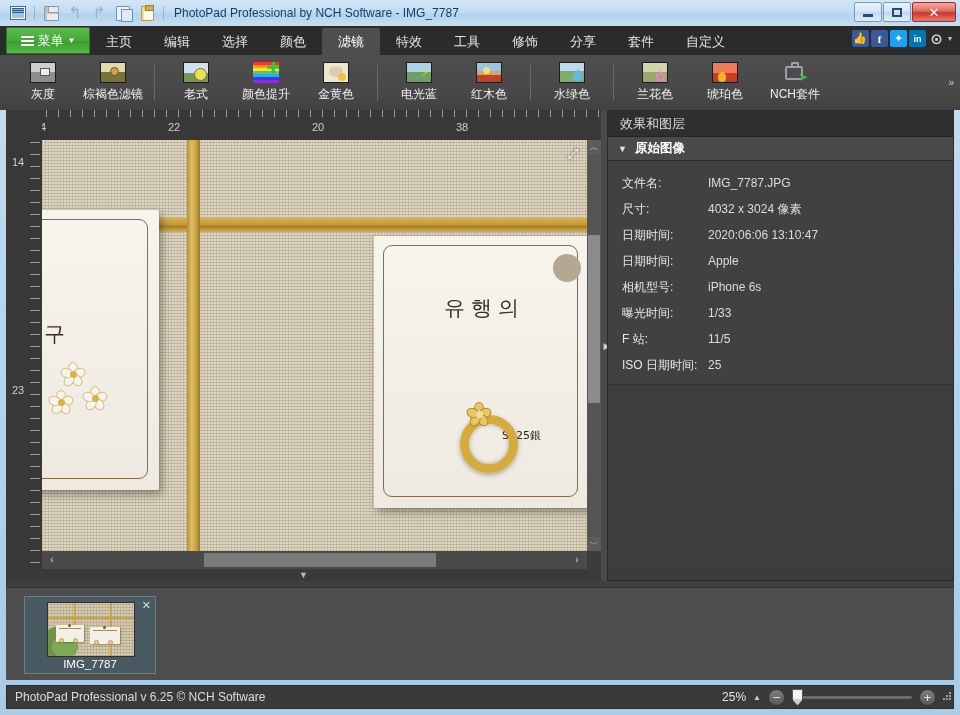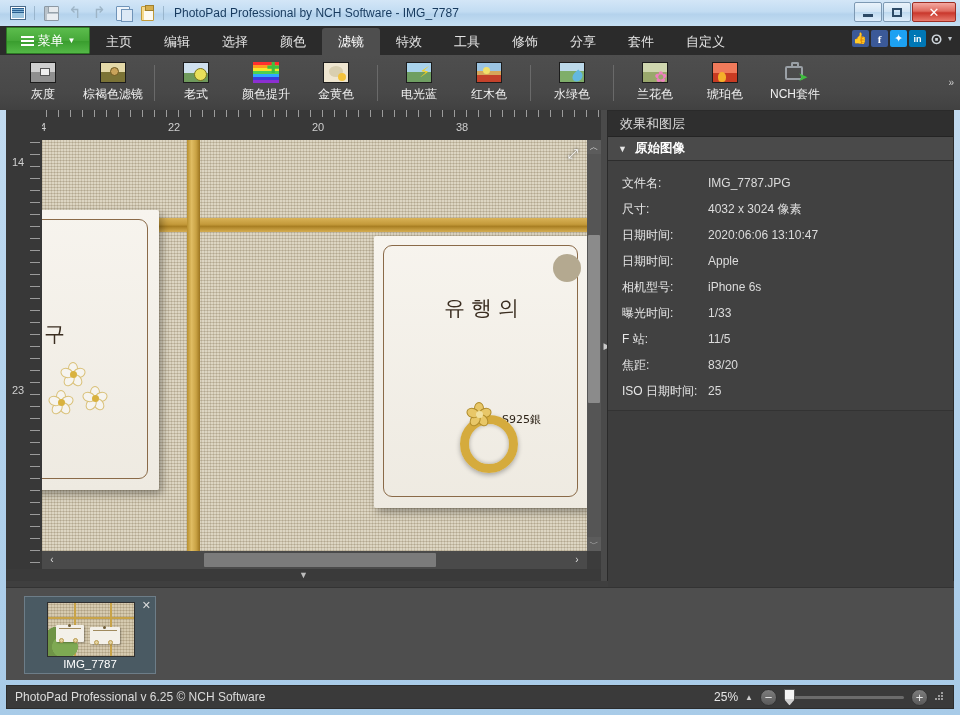--- a/index.html
+++ b/index.html
@@ -381,21 +381,21 @@
   }
 
   
   .statusbar {
     position: absolute; left: 6px; top: 685px; width: 948px; height: 24px;
     background: #3a3a3a; border: 1px solid #2c2c2c;
     display: flex; align-items: center;
   }
   .status-text { color: #dcdcdc; font-size: 12px; padding-left: 8px; }
   .zoomzone {
-    margin-left: auto; display: flex; align-items: center; gap: 7px; padding-right: 8px;
+    margin-left: auto; display: flex; align-items: center; gap: 7px; 
   }
   .zoom-pct { color: #e6e6e6; font-size: 12px; }
   .zoom-caret { color: #cfcfcf; font-size: 8px; }
   .zbtn {
     width: 17px; height: 17px; border-radius: 50%;
     background: linear-gradient(to bottom, #7d7d7d, #5a5a5a);
     border: 1px solid #343434; color: #e8e8e8;
     font-size: 13px; line-height: 15px; text-align: center;
   }
   .ztrack {
@@ -670,21 +670,21 @@
             <span style="transform:rotate(144deg)"></span>
               <span style="transform:rotate(216deg)"></span>
             <span style="transform:rotate(288deg)"></span>
               <span class="core"></span>
           </div>
 
           <div class="card" style="left:332px; top:96px; width:215px; height:272px;">
             <div class="inner-line"></div>
             <div class="hole" style="right:8px; top:18px;"></div>
             <div class="kr" style="left:70px; top:58px;">유행의</div>
-            <div class="s925" style="left:128px; top:176px;">S925銀</div>
+            <div class="s925" style="left:128px; top:192px;">S925銀</div>
           </div>
           <div class="ring" style="left:418px; top:275px;"></div>
           <div class="flower" style="left:424px; top:262px;">
             <span style="transform:rotate(0deg); background:#e8c768; border-color:#b08c2a;"></span>
             <span style="transform:rotate(72deg); background:#e8c768; border-color:#b08c2a;"></span>
             <span style="transform:rotate(144deg); background:#e8c768; border-color:#b08c2a;"></span>
             <span style="transform:rotate(216deg); background:#e8c768; border-color:#b08c2a;"></span>
             <span style="transform:rotate(288deg); background:#e8c768; border-color:#b08c2a;"></span>
             <span class="core" style="background:#f0e0a0;"></span>
           </div>
@@ -737,24 +737,20 @@
           <span class="prop-k">相机型号:</span>
           <span class="prop-v">iPhone 6s</span>
         </div>
         <div class="prop-row">
           <span class="prop-k">曝光时间:</span>
           <span class="prop-v">1/33</span>
         </div>
         <div class="prop-row">
           <span class="prop-k">F 站:</span>
           <span class="prop-v">11/5</span>
-        </div>
-        <div class="prop-row">
-          <span class="prop-k">焦距:</span>
-          <span class="prop-v">83/20</span>
         </div>
         <div class="prop-row">
           <span class="prop-k">ISO 日期时间:</span>
           <span class="prop-v">25</span>
         </div>
       </div>
       <div class="rp-empty"></div>
     </div>
 
     <div class="thumbstrip">

